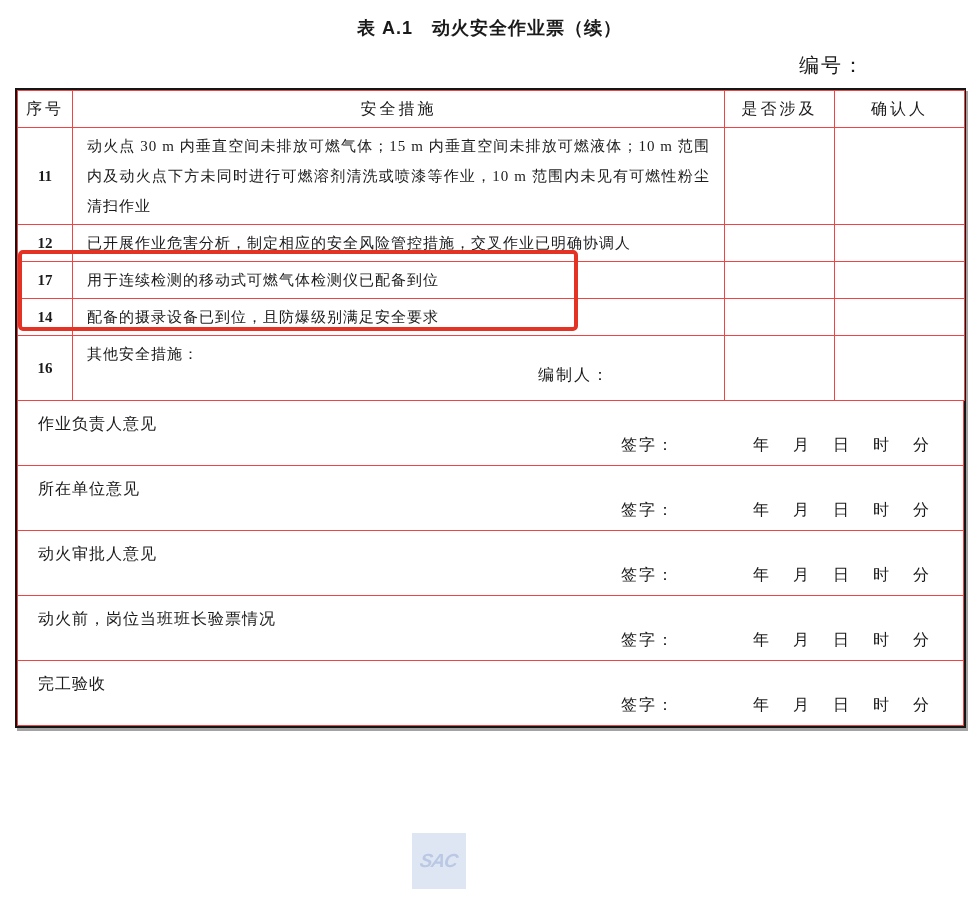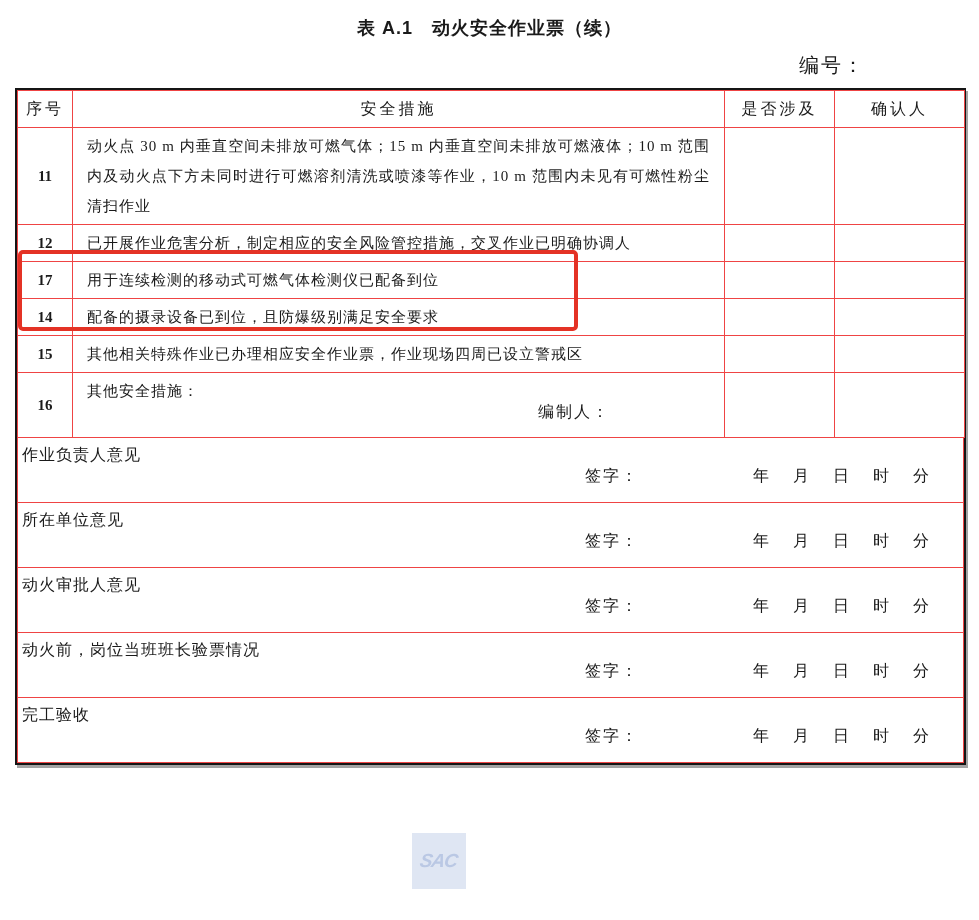--- a/index.html
+++ b/index.html
@@ -91,37 +91,37 @@
   .pers td { height: 35px; }
   .pers-label {
     text-align: center;
     font-size: 16px;
     letter-spacing: 2px;
   }
   .section-cell { height: 64px; }
   .section-inner {
     display: flex;
     flex-direction: column;
-    justify-content: flex-start;
+    justify-content: flex-end;
     height: 100%;
     box-sizing: border-box;
-    padding: 7px 34px 9px 4px;
+    padding: 7px 34px 9px 20px;
   }
   .section-label {
     font-size: 16px;
     letter-spacing: 1px;
   }
   .sig-row {
     display: flex;
     justify-content: flex-end;
     align-items: baseline;
     font-size: 16px;
   }
   .sig-label {
-    margin-right: 114px;
+    margin-right: 78px;
     letter-spacing: 2px;
   }
   .sig-unit { margin-left: 24px; }
   .highlight-box {
     position: absolute;
     left: 18px;
     top: 250px;
     width: 560px;
     height: 81px;
     box-sizing: border-box;
@@ -203,28 +203,20 @@
       <td></td>
     </tr>
     <tr class="r14">
       <td class="num">14</td>
       <td>
             <div class="measure">配备的摄录设备已到位，且防爆级别满足安全要求</div>
           </td>
       <td></td>
       <td></td>
     </tr>
-    <tr class="r15">
-      <td class="num">15</td>
-      <td>
-            <div class="measure">其他相关特殊作业已办理相应安全作业票，作业现场四周已设立警戒区</div>
-          </td>
-      <td></td>
-      <td></td>
-    </tr>
     <tr class="r16">
       <td class="num">16</td>
       <td>
         <div class="r16-inner">
           <div class="measure" style="padding:0;line-height:22px;">其他安全措施：</div>
           <div class="r16-editor">编制人：</div>
         </div>
       </td>
       <td></td>
       <td></td>

